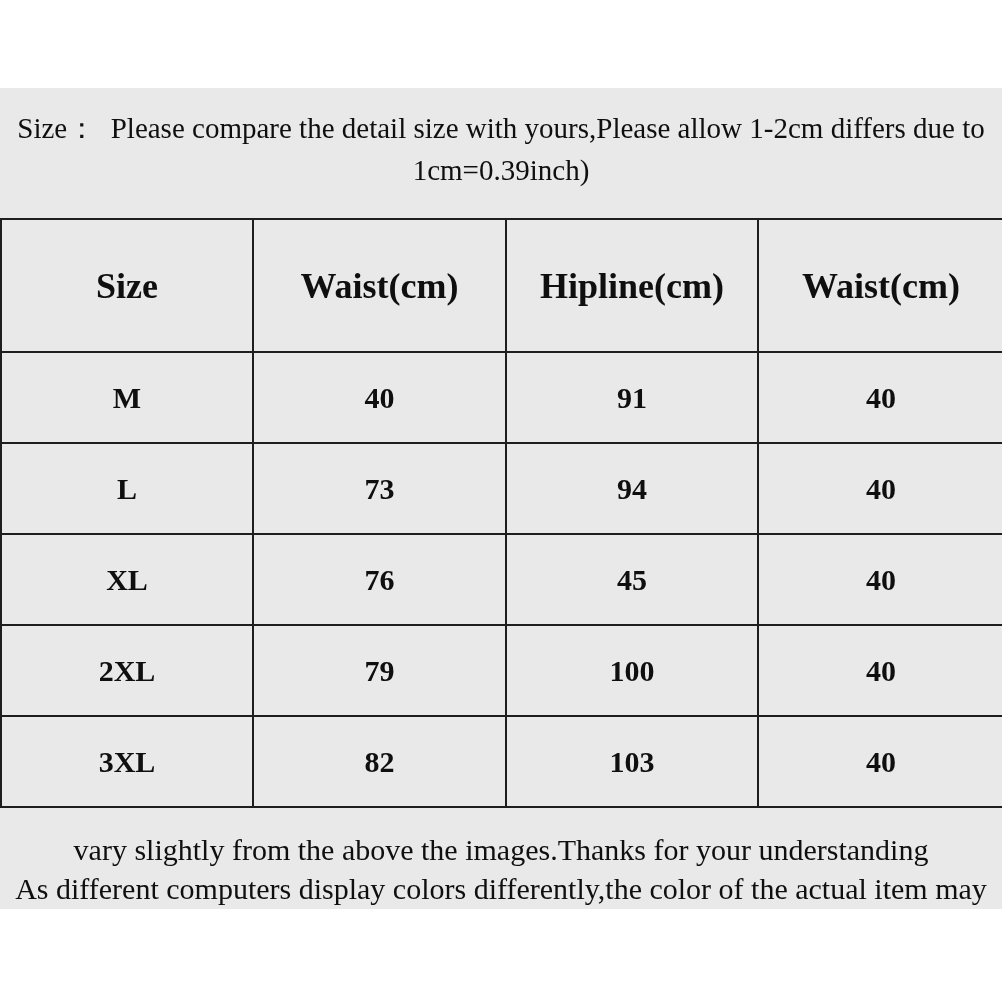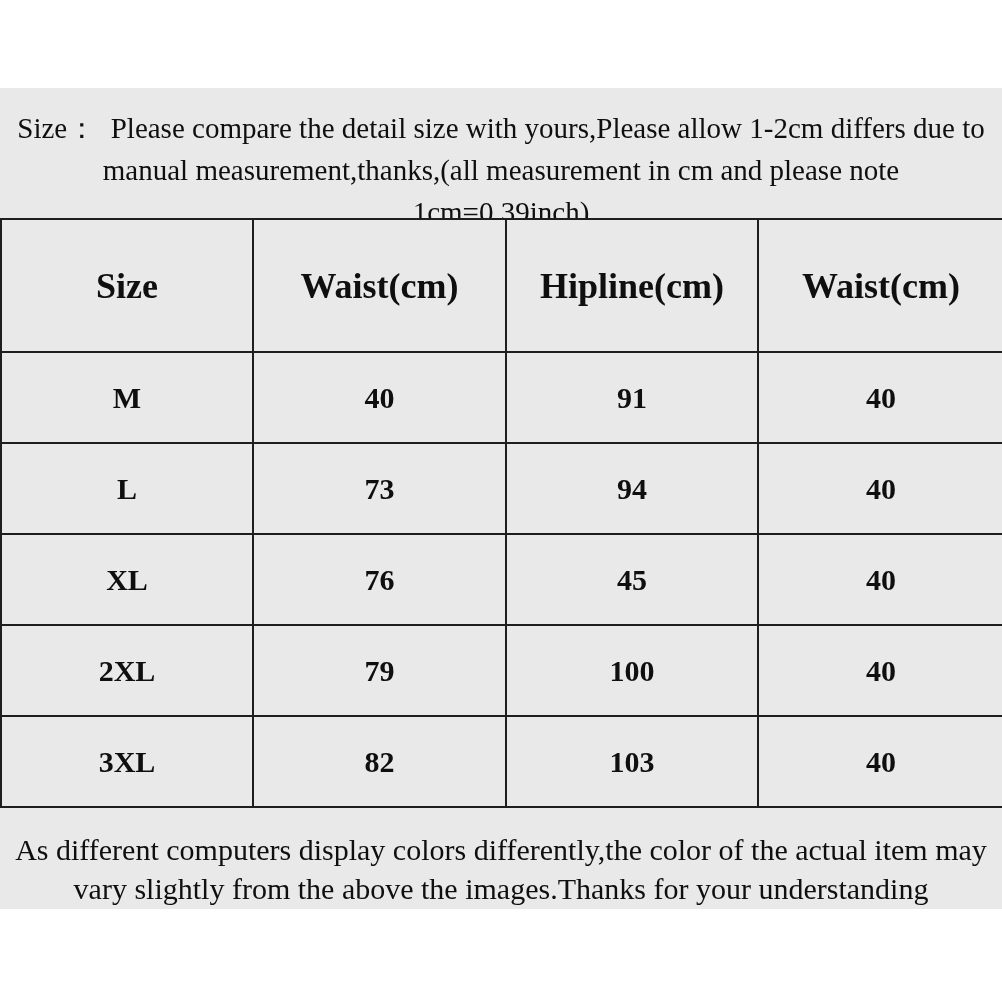--- a/index.html
+++ b/index.html
@@ -83,21 +83,20 @@
   }
 </style>
 </head>
 <body>
 
 <div class="canvas">
   <div class="panel">
 
     <div class="note">
       <div class="note-line">Size：  Please compare the detail size with yours,Please allow 1-2cm differs due to</div>
-      <div class="note-line">manual measurement,thanks,(all measurement in cm and please note</div>
       <div class="note-line">1cm=0.39inch)</div>
     </div>
 
     <table class="size-table">
       <colgroup>
         <col style="width:252px">
         <col style="width:253px">
         <col style="width:252px">
         <col style="width:245px">
       </colgroup>
@@ -137,18 +136,18 @@
           <tr>
             <td>3XL</td>
             <td>82</td>
             <td>103</td>
             <td>40</td>
           </tr>
         </tbody>
     </table>
 
     <div class="disclaimer">
+      <div class="disclaimer-line">vary slightly from the above the images.Thanks for your understanding</div>
       <div class="disclaimer-line">As different computers display colors differently,the color of the actual item may</div>
-      <div class="disclaimer-line">vary slightly from the above the images.Thanks for your understanding</div>
     </div>
 
   </div>
 </div>
 
 </body></html>

